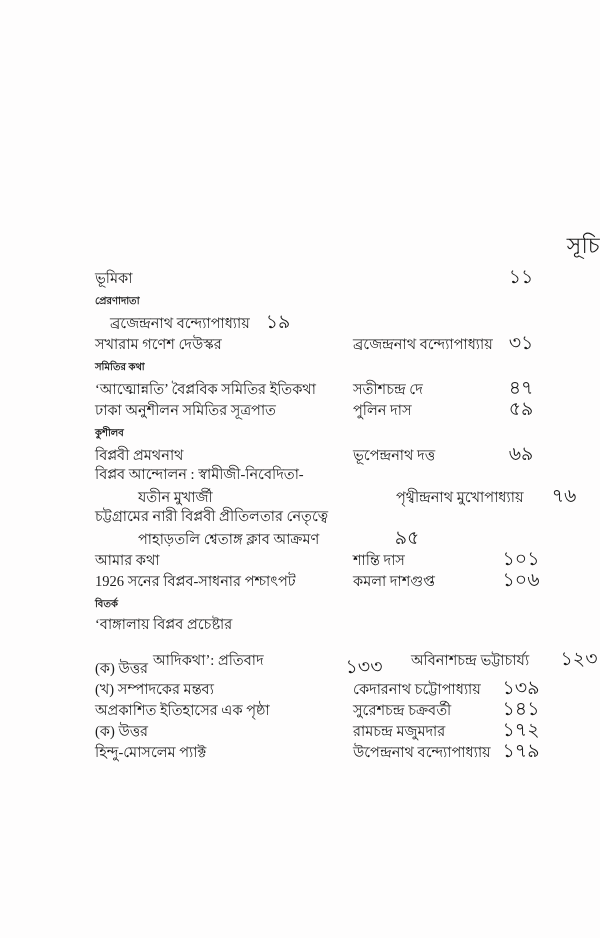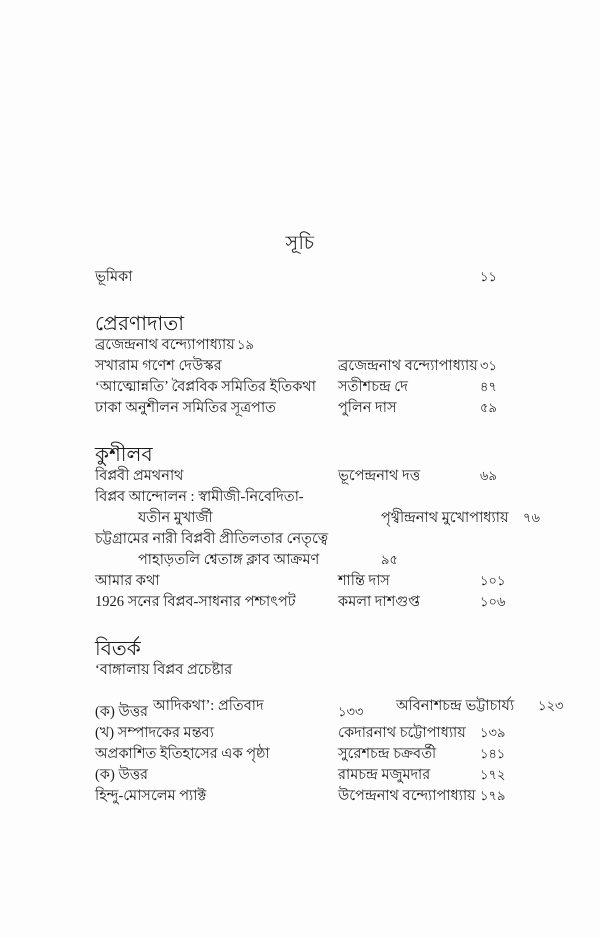--- a/index.html
+++ b/index.html
@@ -20,22 +20,22 @@
     width: 600px;
     height: 938px;
     box-sizing: border-box;
   }
 
   .toc-title {
     position: absolute;
     top: 228px;
     left: 0;
     width: 600px;
-    text-align: center;
-    font-size: 19px;
+    text-align: right;
+    font-size: 22px;
     letter-spacing: 0.3px;
     font-weight: 400;
   }
 
   .toc-body {
     position: absolute;
     top: 266px;
     left: 95px;
     width: 440px;
   }
@@ -52,38 +52,38 @@
     width: 243px;
     flex: 0 0 243px;
     font-size: 14.5px;
     overflow: visible;
   }
 
   .row .author-cell {
     width: 142px;
     flex: 0 0 142px;
     font-size: 14.5px;
+    margin-left: 15px;
   }
 
   .row .page-cell {
     width: 52px;
     flex: 0 0 52px;
-    font-size: 13px;
-    text-align: left;
+    font-size: 19px;
+    text-align: center;
     padding-right: 2px;
-    font-family: Liberation Mono, monospace;
   }
 
   
   .section-head {
     height: 21px;
     line-height: 21px;
-    font-weight: normal;
-    font-size: 20px;
-    margin-top: 26px;
+    font-weight: bold;
+    font-size: 10px;
+    margin-top: 3px;
     white-space: nowrap;
   }
 
   
   .indent-1 .title-cell { padding-left: 43px; }
   .indent-2 .title-cell { padding-left: 58px; margin-top: 15px; }
 </style>
 </head>
 <body>
 
@@ -100,20 +100,21 @@
       <div class="section-head">প্রেরণাদাতা</div>
       <div class="row">
         <div class="author-cell">ব্রজেন্দ্রনাথ বন্দ্যোপাধ্যায়</div>
         <div class="page-cell">১৯</div>
       </div>
       <div class="row">
         <div class="title-cell">সখারাম গণেশ দেউস্কর</div>
         <div class="author-cell">ব্রজেন্দ্রনাথ বন্দ্যোপাধ্যায়</div>
         <div class="page-cell">৩১</div>
       </div>
+      <div class="section-head">সমিতির কথা</div>
       <div class="row">
         <div class="title-cell">‘আত্মোন্নতি’ বৈপ্লবিক সমিতির ইতিকথা</div>
         <div class="author-cell">সতীশচন্দ্র দে</div>
         <div class="page-cell">৪৭</div>
       </div>
       <div class="row">
         <div class="title-cell">ঢাকা অনুশীলন সমিতির সূত্রপাত</div>
         <div class="author-cell">পুলিন দাস</div>
         <div class="page-cell">৫৯</div>
       </div>

